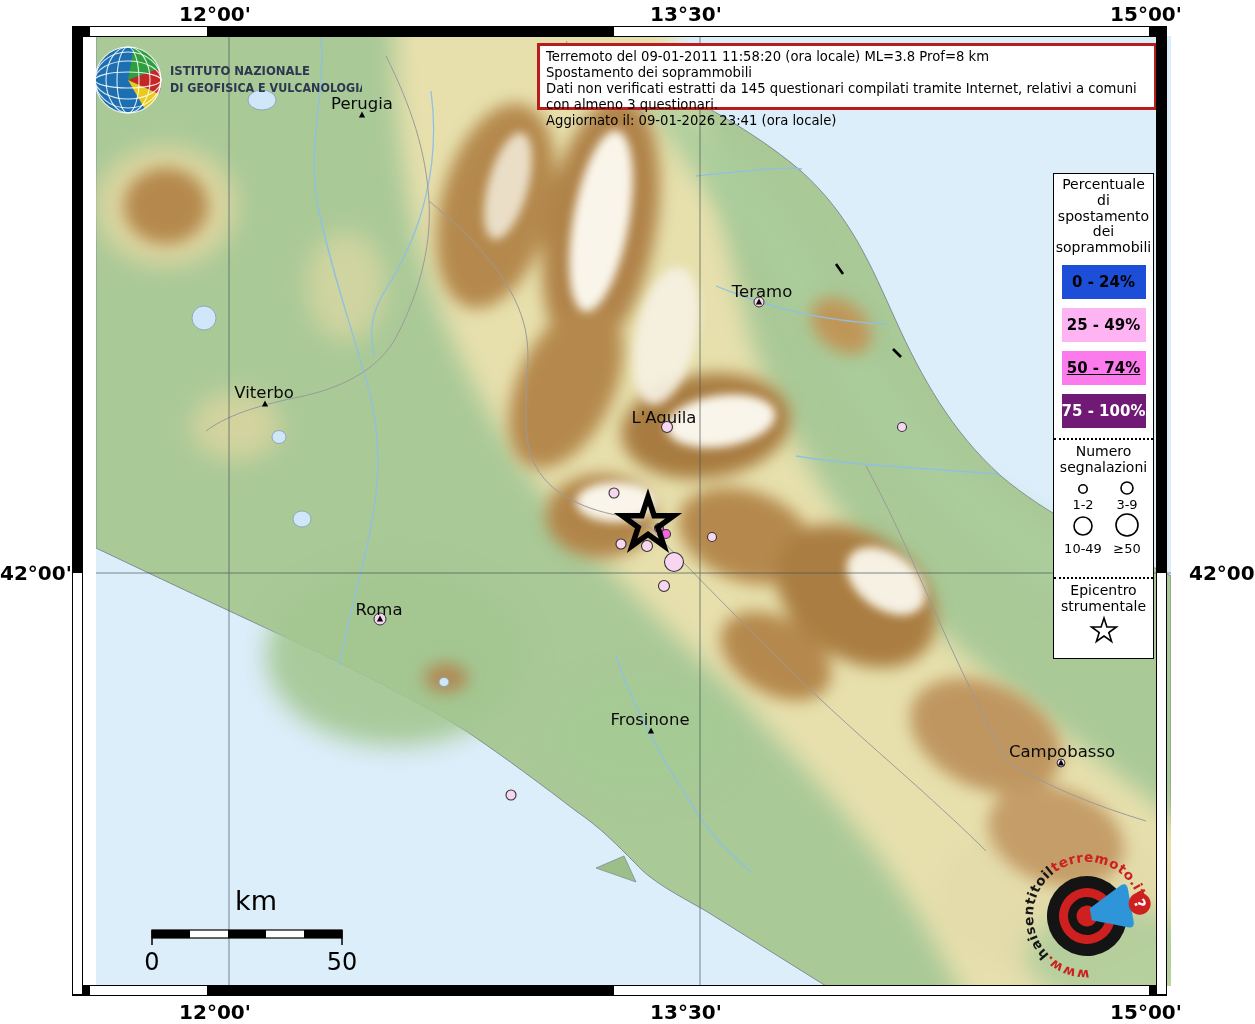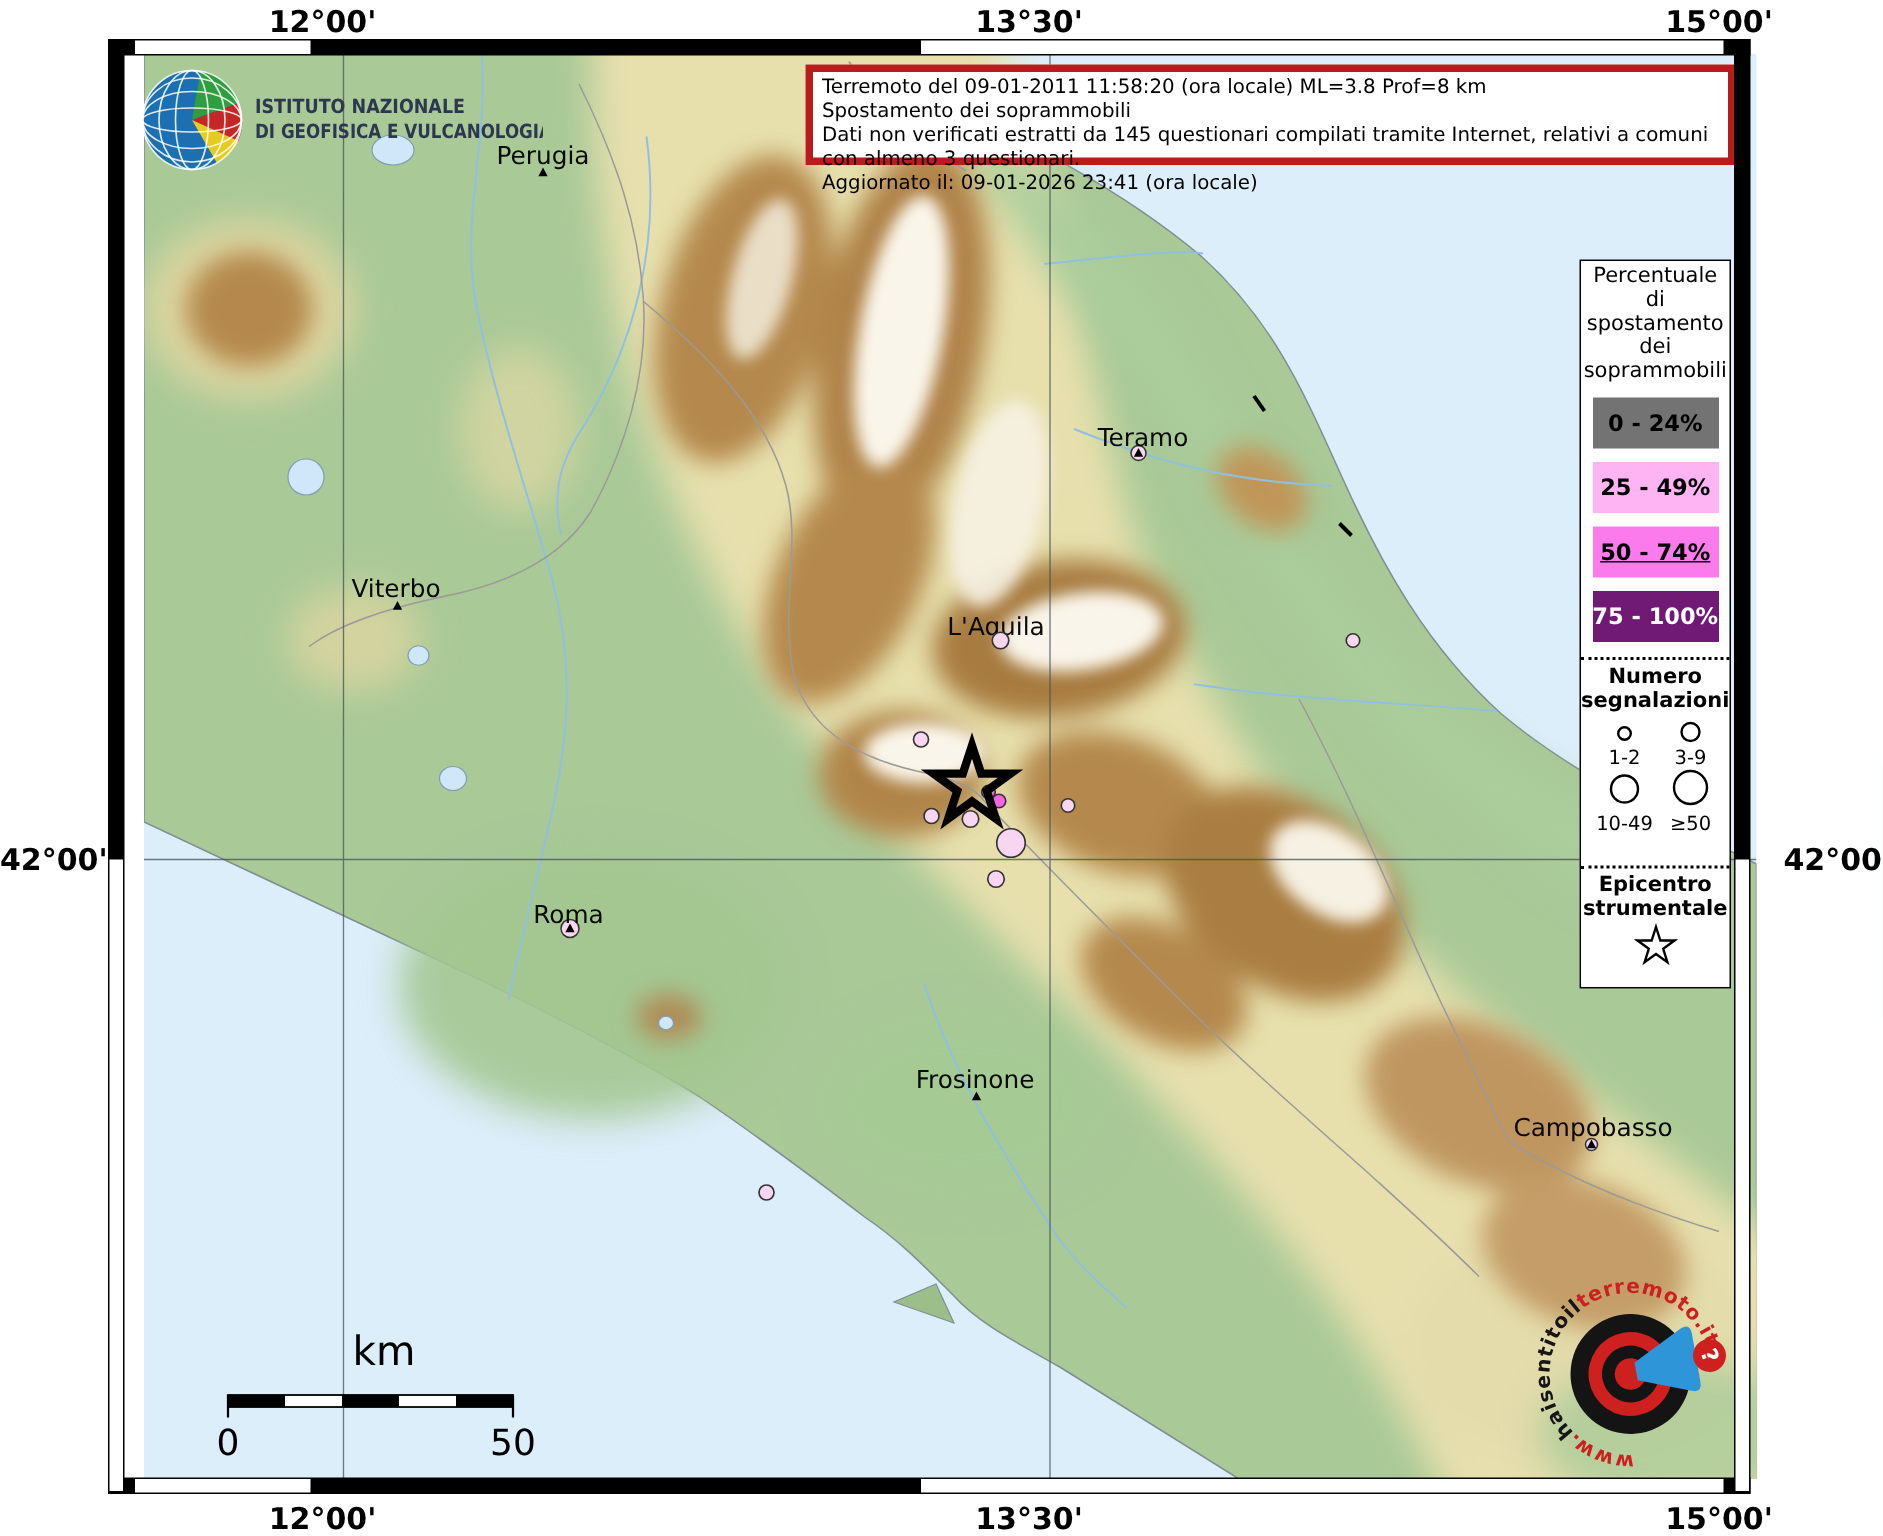--- a/index.html
+++ b/index.html
@@ -10,30 +10,30 @@
   .axis-top,.axis-bottom{transform:translateX(-50%);}
   .axis-side{transform:translateY(-50%);}
   
   .strip{position:absolute;background:#000;}
   .strip .wseg{position:absolute;background:#fff;}
   
   #map-wrap{position:absolute;left:96px;top:36px;width:1075px;height:950px;}
   .city-label{font-size:16.5px;fill:#0a0a0a;}
   
   .info-box{position:absolute;left:537px;top:43px;width:620px;height:67px;background:#fff;
-            border:5px solid #b91c1c;box-sizing:border-box;padding:3px 6px;font-size:13.2px;
+            border:3px solid #b91c1c;box-sizing:border-box;padding:3px 6px;font-size:13.2px;
             line-height:1.22;color:#000;}
   
   .legend{position:absolute;left:1053px;top:173px;width:101px;background:#fff;border:1px solid #000;
           box-sizing:border-box;text-align:center;color:#000;padding-bottom:6px;}
   .legend-title{font-weight:normal;font-size:14px;line-height:1.13;padding-top:3px;}
   .swatch{width:84px;height:34px;margin:9px auto 0 auto;font-weight:bold;font-size:15px;
           display:flex;align-items:center;justify-content:center;}
   .dotted-sep{border-top:2px dotted #000;margin-top:10px;}
-  .sec-title{font-weight:bold;font-size:14px;line-height:1.15;padding-top:3px;}
+  .sec-title{font-weight:normal;font-size:14px;line-height:1.15;padding-top:3px;}
   .count-label{font-size:13px;fill:#000;}
   
   #scalebar{position:absolute;left:140px;top:882px;}
   
   #ingv-logo{position:absolute;left:92px;top:42px;}
   #site-logo{position:absolute;left:1014px;top:844px;}
 </style>
 </head>
 <body>
 <div class="stage">
@@ -211,21 +211,21 @@
 </div>
 
 <div class="legend">
   <div class="legend-title">
     <div>Percentuale</div>
     <div>di</div>
     <div>spostamento</div>
     <div>dei</div>
     <div>soprammobili</div>
   </div>
-  <div class="swatch" style="background: #737373; color: rgb(0, 0, 0);">0 - 24%</div>
+  <div class="swatch" style="background: #1d4ed8; color: rgb(0, 0, 0);">0 - 24%</div>
   <div class="swatch" style="background: rgb(254, 180, 243); color: rgb(0, 0, 0);">25 - 49%</div>
   <div class="swatch" style="background: rgb(251, 122, 236); color: rgb(0, 0, 0); text-decoration: underline;">50 - 74%</div>
   <div class="swatch" style="background: #701a75; color: rgb(255, 255, 255);">75 - 100%</div>
   <div class="dotted-sep"></div>
   <div class="sec-title">
     <div>Numero</div>
     <div>segnalazioni</div>
   </div>
   <svg width="96" height="88">
     <g fill="none" stroke="#000" stroke-width="1.6">

